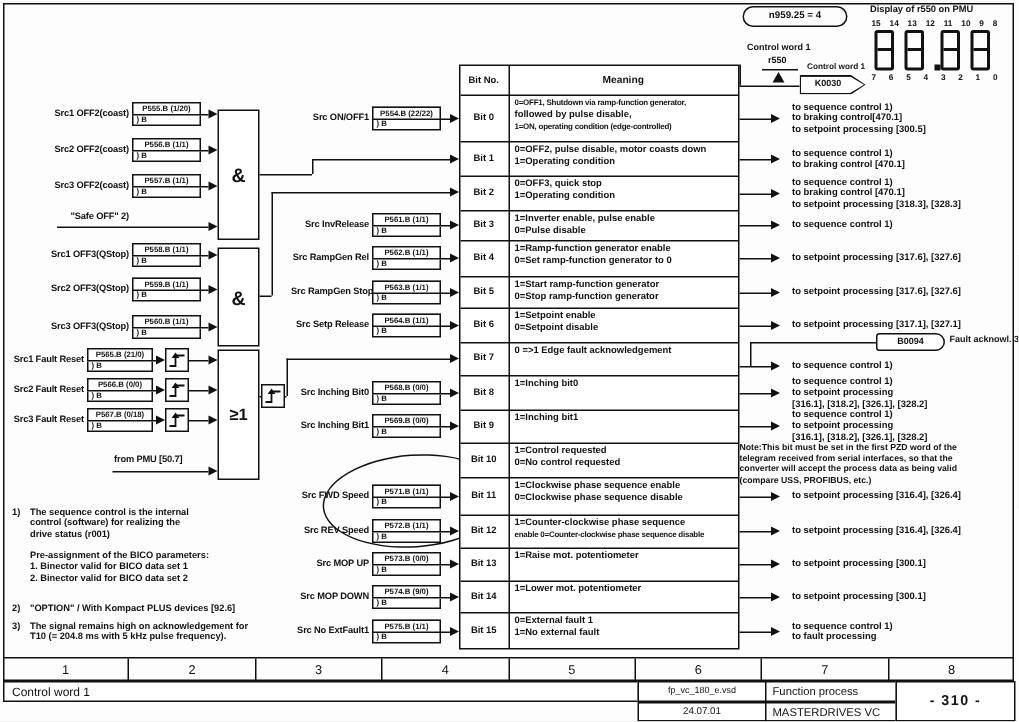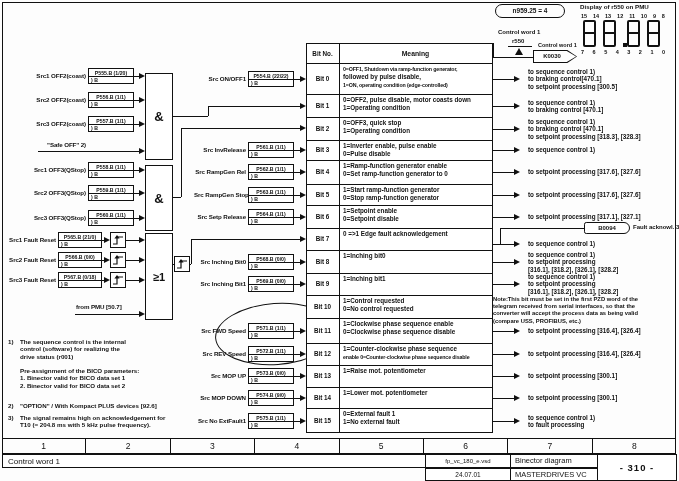--- a/index.html
+++ b/index.html
@@ -223,21 +223,21 @@
       <div class="cell">3</div>
       <div class="cell">4</div>
       <div class="cell">5</div>
       <div class="cell">6</div>
       <div class="cell">7</div>
       <div class="cell">8</div>
     </div>
   <div id="sheet" class="tb">Control word 1</div>
   <div id="file" class="tb">fp_vc_180_e.vsd</div>
   <div id="date" class="tb">24.07.01</div>
-  <div id="doc1" class="tb">Binector diagram</div>
+  <div id="doc1" class="tb">Function process</div>
   <div id="doc2" class="tb">MASTERDRIVES VC</div>
   <div id="page" class="tb">- 310 -</div>
 <div style="position: absolute; left: 20px; top: 72px; width: 66px; font-size: 6.2px; font-weight: bold; white-space: nowrap; letter-spacing: -0.1px; text-align: right;">Src1 OFF2(coast)</div>
     <div style="position: absolute; left: 88px; top: 68px; width: 46px; height: 16px; border: 1px solid rgb(17, 17, 17); background: rgb(255, 255, 255);">
       <div style="position: absolute; left: -1px; top: -1px; right: -1px; height: 9px; border: 1px solid rgb(17, 17, 17); font-size: 5.2px; font-weight: bold; text-align: center; line-height: 8px; white-space: nowrap; background: rgb(255, 255, 255);">P555.B (1/20)</div>
       <div style="position: absolute; left: 2px; top: 8px; font-size: 5.2px; font-weight: bold; line-height: 7px;">) B</div>
     </div>
     <div style="position: absolute; left: 134px; top: 76px; width: 5px; height: 1px; background: rgb(17, 17, 17);"></div>
     <div class="arr-r" style="position: absolute; left: 139px; top: 73px;"></div>
     <div style="position: absolute; left: 20px; top: 96px; width: 66px; font-size: 6.2px; font-weight: bold; white-space: nowrap; letter-spacing: -0.1px; text-align: right;">Src2 OFF2(coast)</div>

